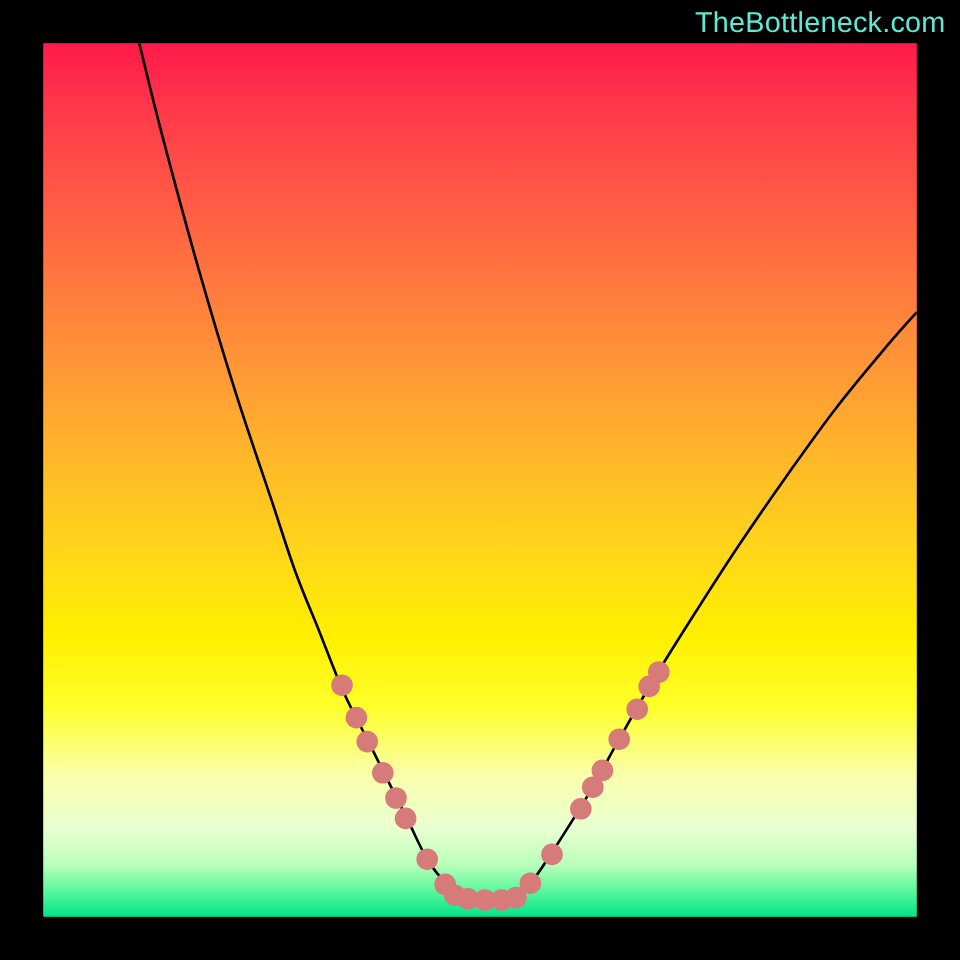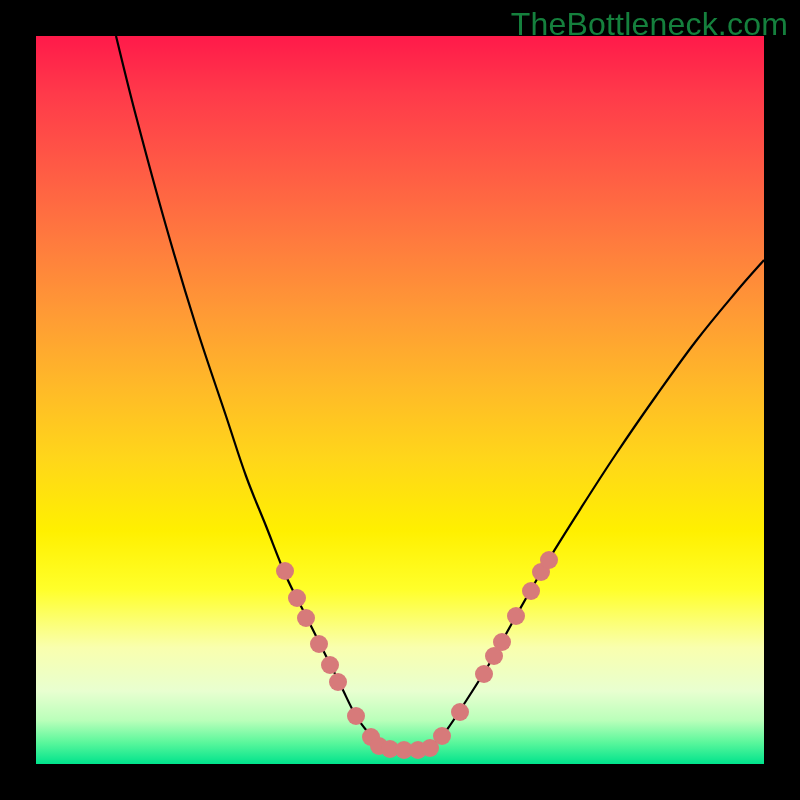--- a/index.html
+++ b/index.html
@@ -8,22 +8,22 @@
     height: 800px;
     background: #000;
     position: relative;
     font-family: Arial, sans-serif;
     overflow: hidden;
   }
   .watermark {
     position: absolute;
     top: 6px;
     right: 12px;
-    color: #15803d;
-    font-size: 32px;
+    color: #5eead4;
+    font-size: 24px;
     font-weight: 500;
     z-index: 10;
     letter-spacing: 0.2px;
   }
   .plot-area {
     position: absolute;
     left: 36px;
     top: 36px;
     width: 728px;
     height: 728px;

